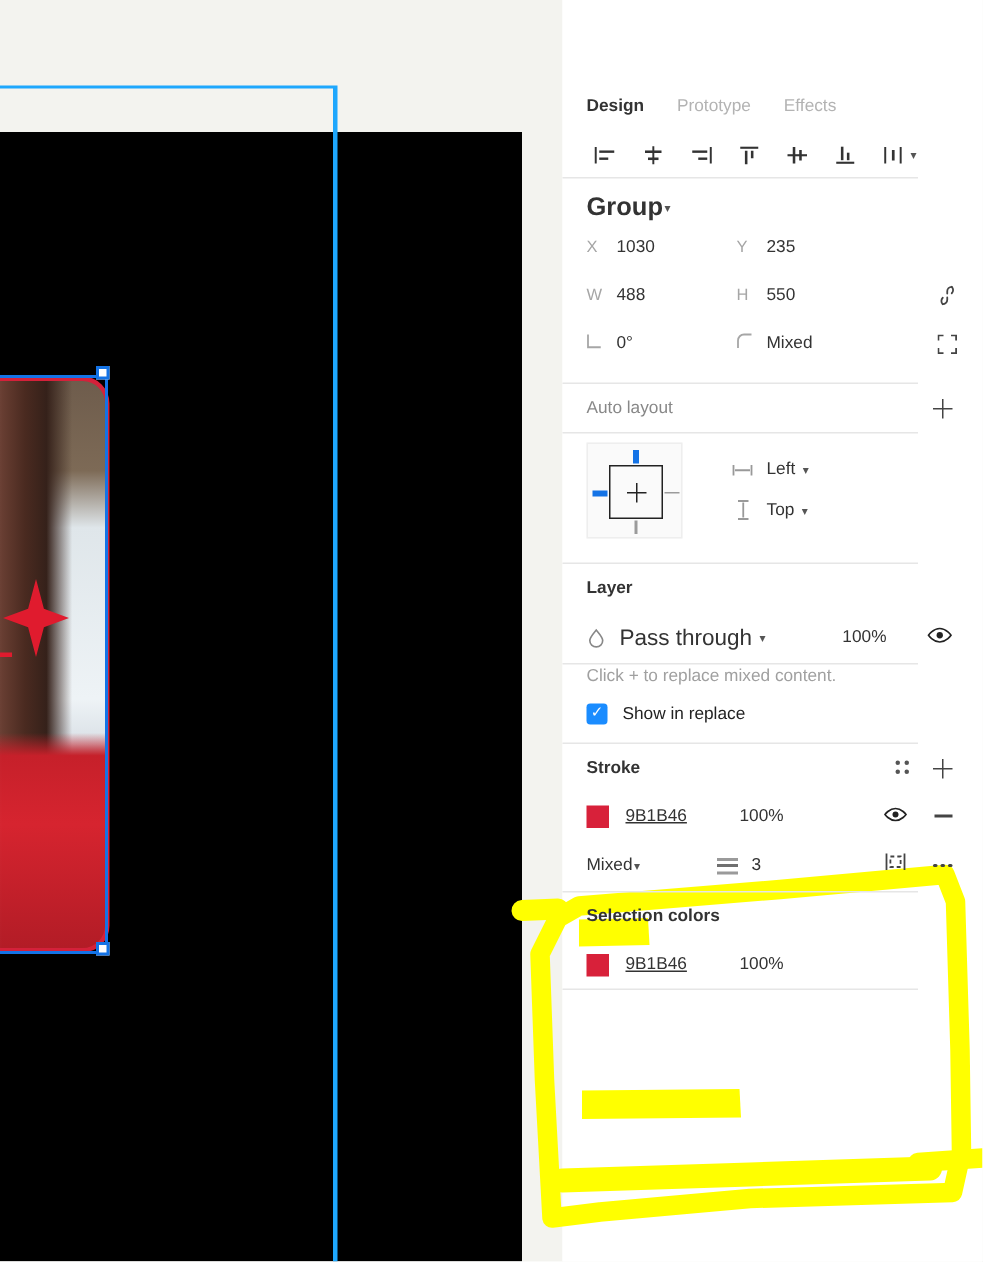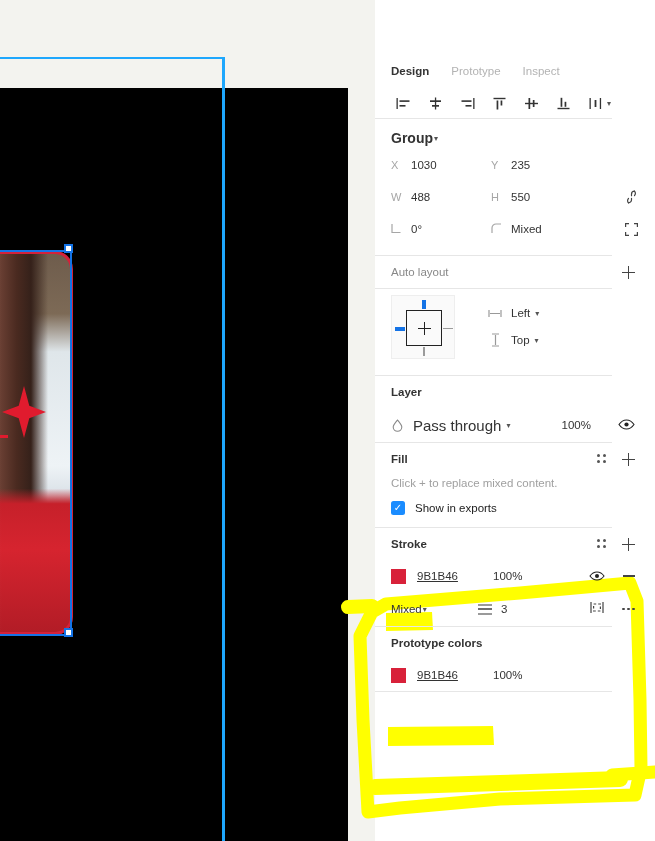--- a/index.html
+++ b/index.html
@@ -142,21 +142,21 @@
   .prop-val { font-size: 11.5px; color: #333; }
   .row-icon {
     margin-left: auto; width: 16px; height: 16px; color: #333;
     display: flex; align-items: center; justify-content: center;
   }
 
   .group-head {
     display: flex; align-items: center; gap: 5px;
     padding: 10px 16px 0 16px; height: 28px;
   }
-  .group-name { font-size: 14px; font-weight: bold; color: #333; }
+  .group-name { font-size: 17px; font-weight: bold; color: #333; }
 
   
   .constraints-body { display: flex; align-items: center; padding: 6px 16px 16px 16px; gap: 22px; }
   .cbox {
     position: relative; width: 64px; height: 64px;
     background: #fafafa; border: 1px solid #eee;
   }
   .cbox .inner {
     position: absolute; left: 14px; top: 14px; width: 36px; height: 36px;
     border: 1.4px solid #222;
@@ -241,21 +241,21 @@
 
     <div class="handle br"></div>
   </div>
 
   <div class="panel">
     <div class="panel-inner">
 
       <div class="tabs">
         <div class="tab active">Design</div>
         <div class="tab">Prototype</div>
-        <div class="tab">Inspect</div>
+        <div class="tab">Effects</div>
       </div>
 
       <div class="align-bar">
         <div class="align-btn">
           <svg width="15" height="13" viewBox="0 0 15 13">
               <rect x="0.5" y="1" width="1.3" height="11" fill="#333"></rect>
               <rect x="3.5" y="3.3" width="10" height="1.6" fill="#333"></rect>
               <rect x="3.5" y="8" width="6" height="1.6" fill="#333"></rect>
             </svg>
         </div>
@@ -434,36 +434,24 @@
                 <path d="M1 5.5S4 1 8.5 1 16 5.5 16 5.5 13 10 8.5 10 1 5.5 1 5.5z" stroke="#222" stroke-width="1.1" fill="none"></path>
                 <circle cx="8.5" cy="5.5" r="2.1" fill="#222"></circle>
               </svg>
           </span>
         </div>
       </div>
 
       <div class="divider"></div>
 
       <div class="section">
-        <div class="sec-head">
-          <span class="sec-title">Fill</span>
-          <div class="sec-actions">
-            <span class="dots4">
-                <i></i>
-                <i></i>
-                <i></i>
-                <i></i>
-              </span>
-            <span class="plus"></span>
-          </div>
-        </div>
         <div class="mixed-note">Click + to replace mixed content.</div>
         <div class="checkrow">
           <span class="checkbox">✓</span>
-          <span class="checklabel">Show in exports</span>
+          <span class="checklabel">Show in replace</span>
         </div>
       </div>
 
       <div class="divider z3"></div>
 
       <div class="section z3">
         <div class="sec-head">
           <span class="sec-title on-hl">Stroke</span>
           <div class="sec-actions">
             <span class="dots4">
@@ -513,21 +501,21 @@
                 <i></i>
               </span>
           </div>
         </div>
       </div>
 
       <div class="divider z3"></div>
 
       <div class="section z3">
         <div class="sec-head">
-          <span class="sec-title on-hl">Prototype colors</span>
+          <span class="sec-title on-hl">Selection colors</span>
         </div>
         <div class="swatch-row">
           <span class="swatch" style="background: rgb(216, 33, 58);"></span>
           <span class="hexval">9B1B46</span>
           <span class="pctval">100%</span>
         </div>
       </div>
 
       <div class="divider z3"></div>
 

